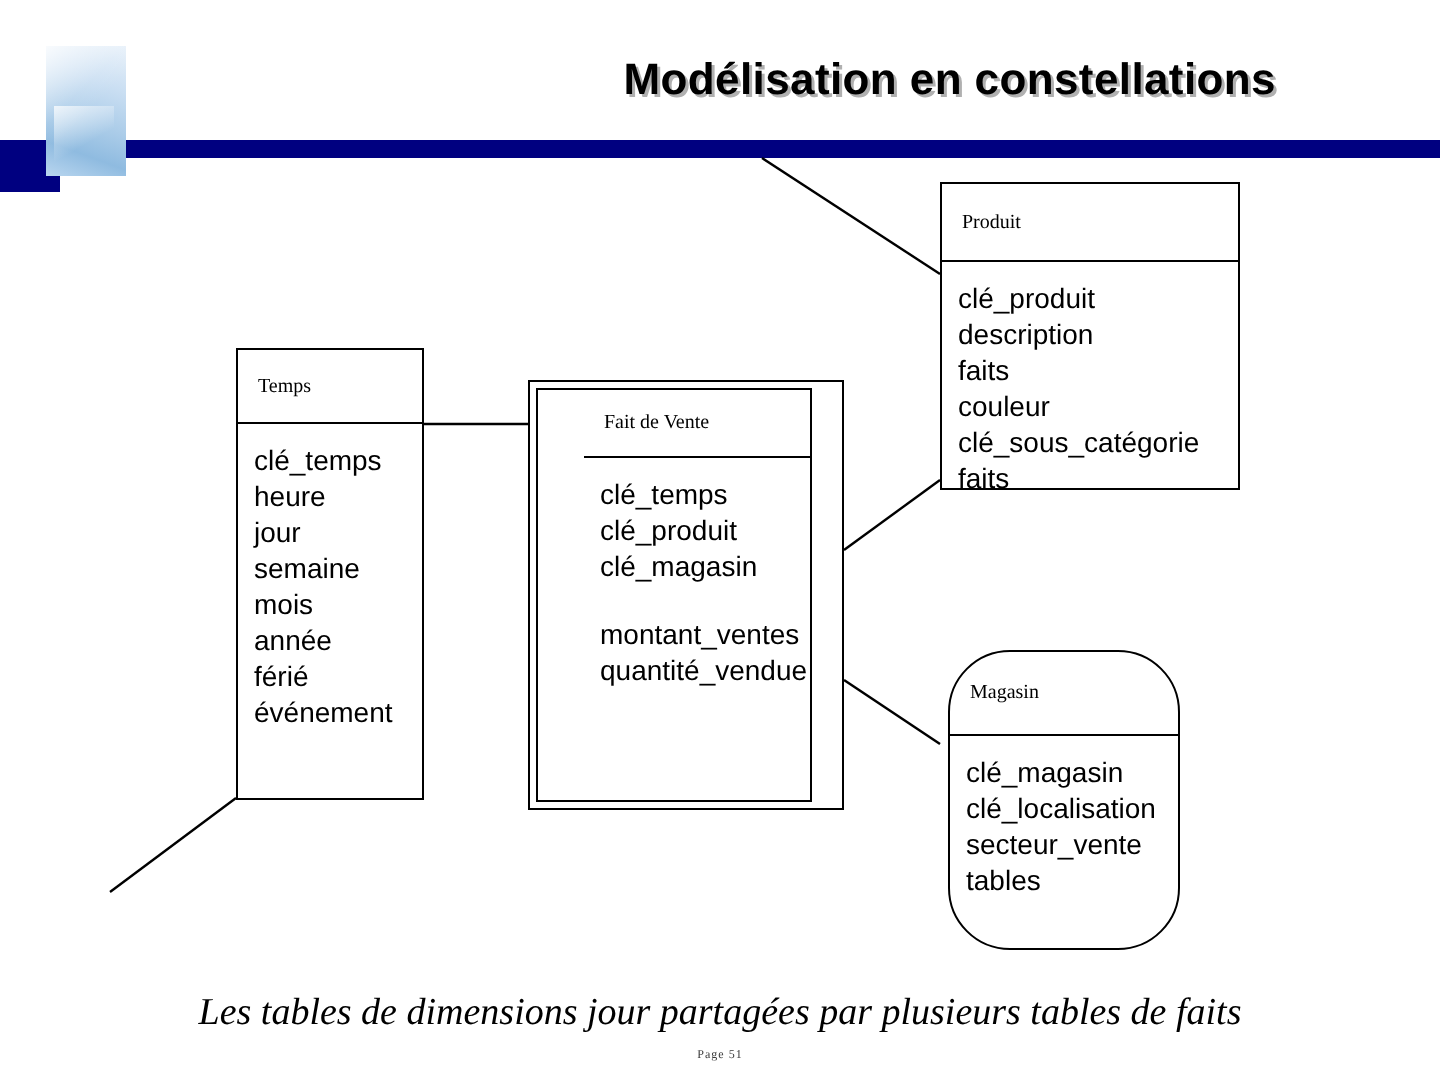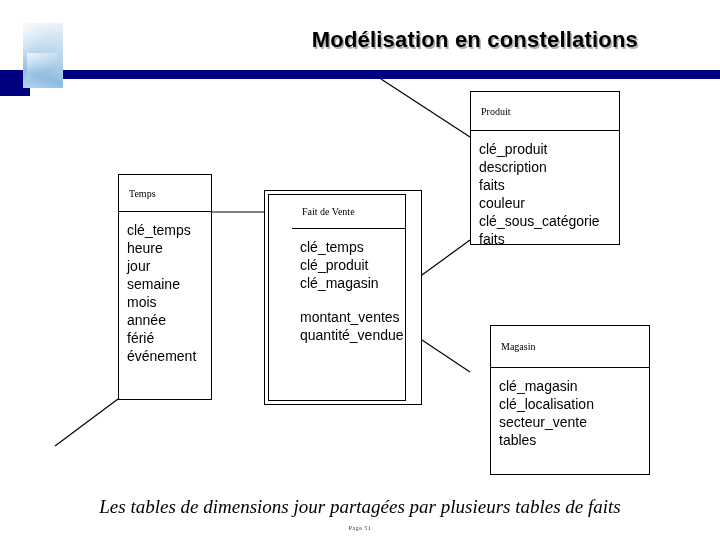--- a/index.html
+++ b/index.html
@@ -116,21 +116,21 @@
     background: #ffffff;
   }
   #box-fait { left: 268px; top: 194px; width: 138px; height: 207px; padding-left: 23px; }
   #box-fait .box-hdr { height: 34px; }
 
   
   #box-produit { left: 470px; top: 91px; width: 150px; height: 154px; }
   #box-produit .box-hdr { height: 39px; }
 
   
-  #box-magasin { left: 490px; top: 325px; width: 160px; height: 150px; }
+  #box-magasin { left: 474px; top: 325px; width: 116px; height: 150px; border-radius: 31px; }
   #box-magasin .box-hdr { height: 42px; }
   #box-magasin .field { overflow: visible; }
 
   
   #links {
     position: absolute;
     left: 0; top: 0;
     width: 720px; height: 540px;
     pointer-events: none;
   }

